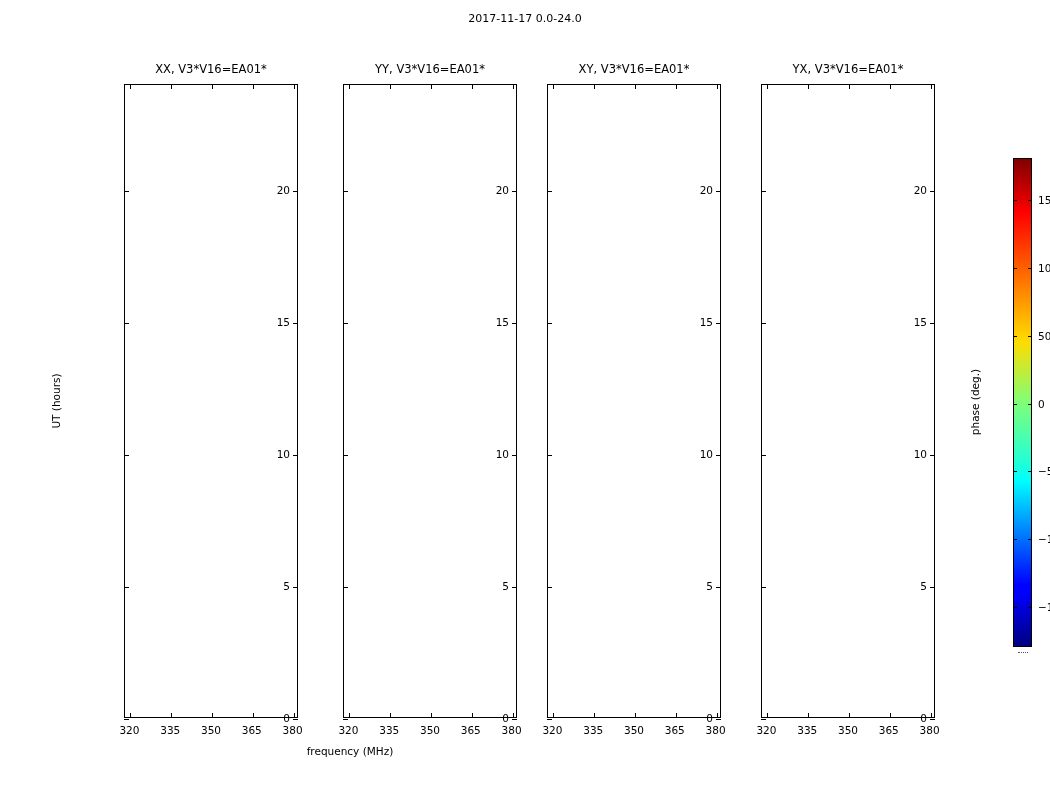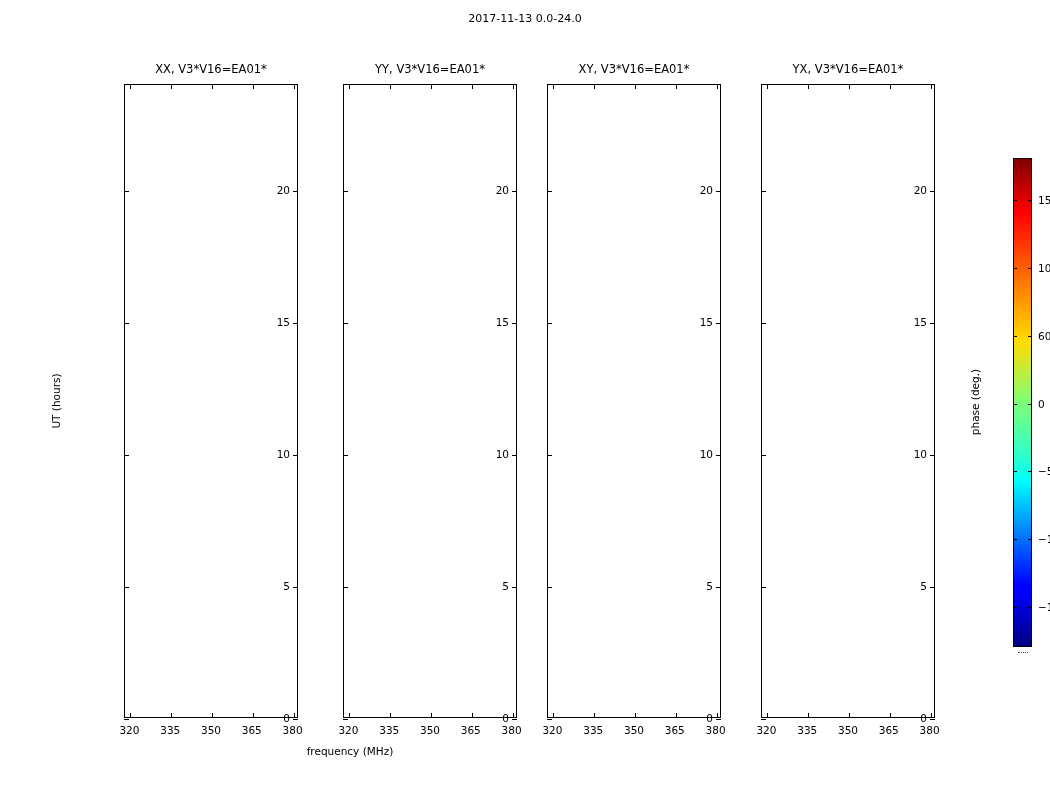--- a/index.html
+++ b/index.html
@@ -152,21 +152,21 @@
     position: absolute;
     left: 4px;
     bottom: -7px;
     width: 10px;
     border-bottom: 1px dotted #555;
   }
 </style>
 </head>
 <body>
 
-<div id="suptitle" class="suptitle">2017-11-13 0.0-24.0</div>
+<div id="suptitle" class="suptitle">2017-11-17 0.0-24.0</div>
 
 <div class="panel" id="panel-0" style="left:124px;">
   <div class="ptitle">XX, V3*V16=EA01*</div>
   <div class="frame">
       <div class="ytick" style="top: 634px;"></div>
       <div class="ytick inner" style="top: 634px;"></div>
       <div class="ytick" style="top: 501.917px;"></div>
       <div class="ytick inner" style="top: 501.917px;"></div>
       <div class="ytick" style="top: 369.833px;"></div>
       <div class="ytick inner" style="top: 369.833px;"></div>
@@ -318,21 +318,21 @@
     <div class="cbtick-left" style="top: 380.333px;"></div>
     <div class="cblabel-txt" style="top: 380.333px;">−100</div>
     <div class="cbtick" style="top: 312.417px;"></div>
     <div class="cbtick-left" style="top: 312.417px;"></div>
     <div class="cblabel-txt" style="top: 312.417px;">−50</div>
     <div class="cbtick" style="top: 244.5px;"></div>
     <div class="cbtick-left" style="top: 244.5px;"></div>
     <div class="cblabel-txt" style="top: 244.5px;">0</div>
     <div class="cbtick" style="top: 176.583px;"></div>
     <div class="cbtick-left" style="top: 176.583px;"></div>
-    <div class="cblabel-txt" style="top: 176.583px;">60</div>
+    <div class="cblabel-txt" style="top: 176.583px;">50</div>
     <div class="cbtick" style="top: 108.667px;"></div>
     <div class="cbtick-left" style="top: 108.667px;"></div>
     <div class="cblabel-txt" style="top: 108.667px;">100</div>
     <div class="cbtick" style="top: 40.75px;"></div>
     <div class="cbtick-left" style="top: 40.75px;"></div>
     <div class="cblabel-txt" style="top: 40.75px;">150</div>
   </div>
 <div id="colorbar-label">phase (deg.)</div>
 
 </body></html>

